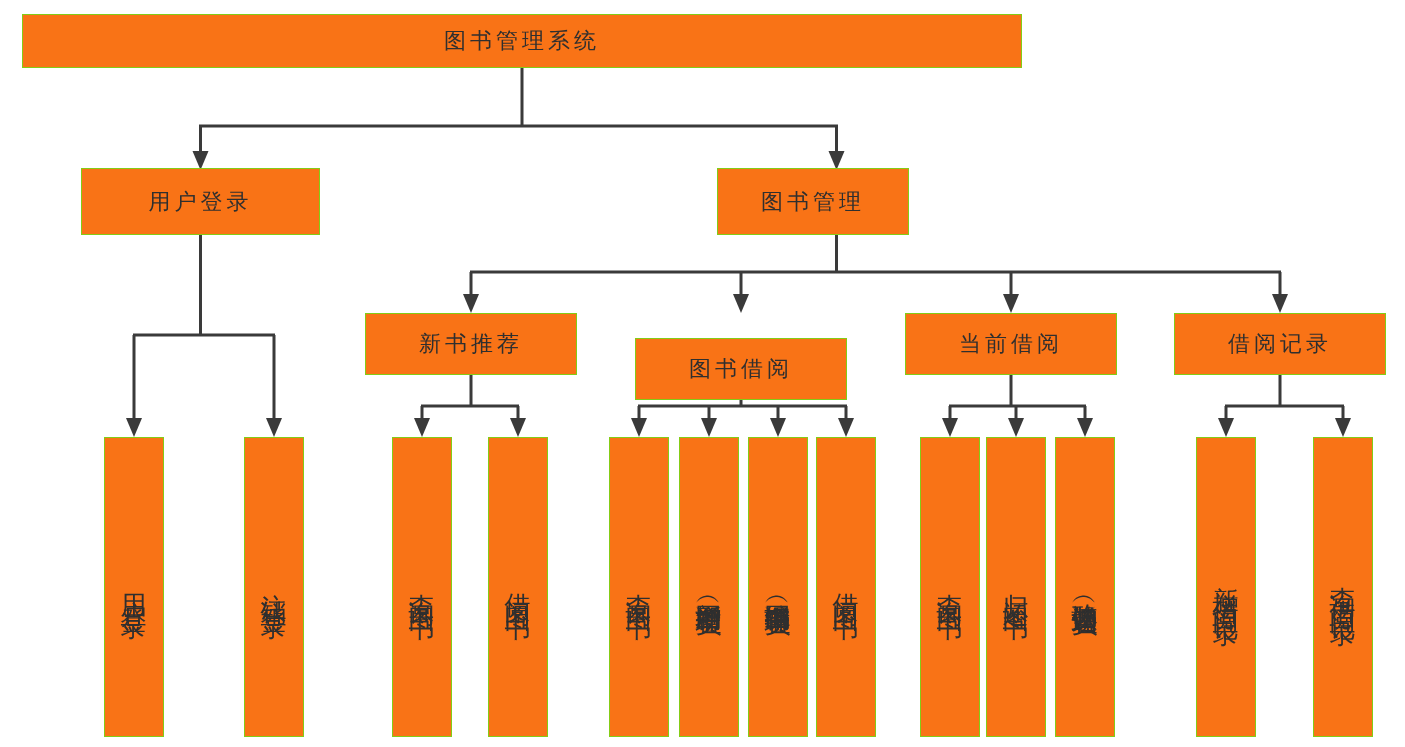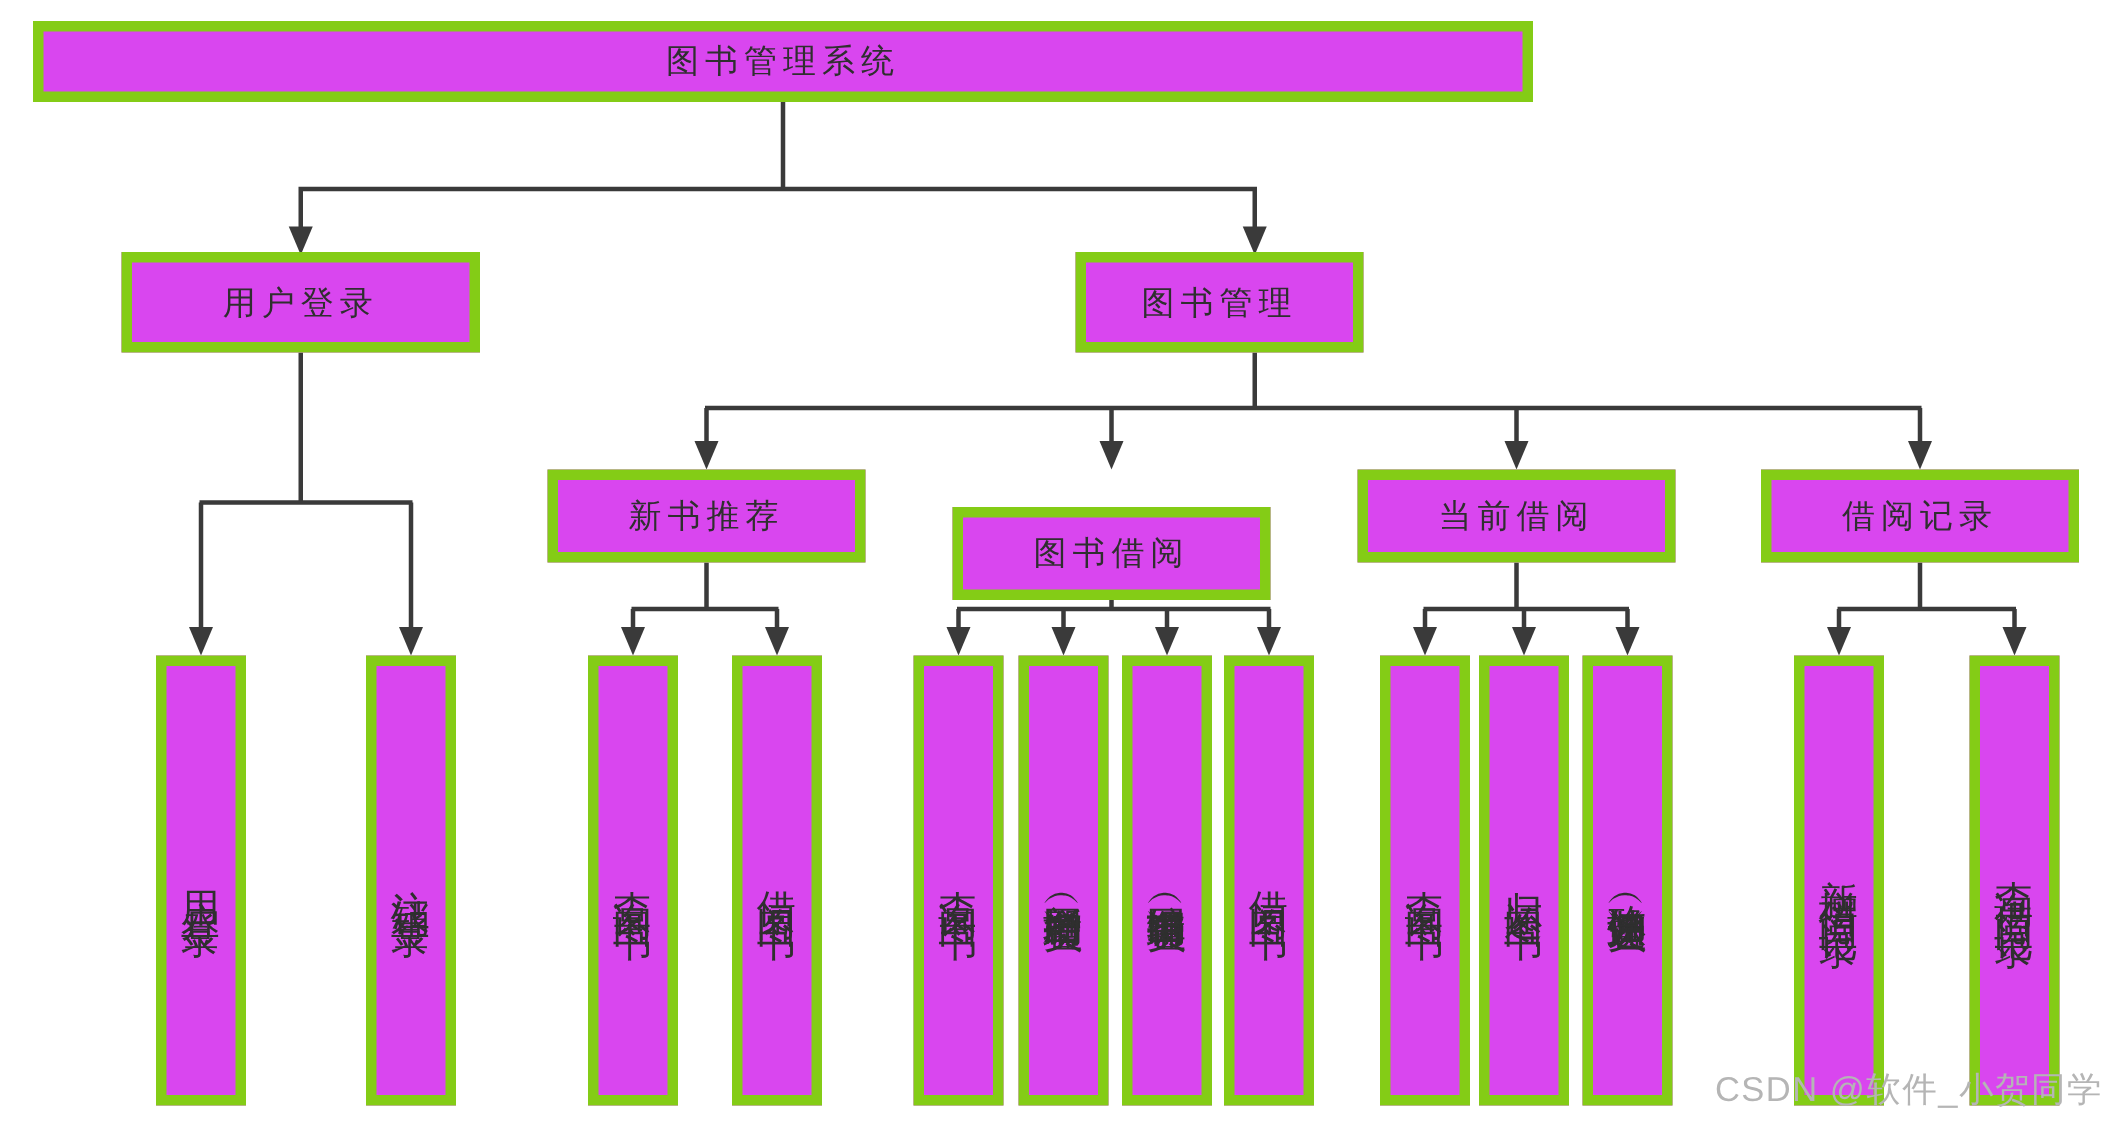--- a/index.html
+++ b/index.html
@@ -18,22 +18,22 @@
   }
   svg.wires {
     position: absolute;
     left: 0;
     top: 0;
     z-index: 1;
   }
   .node {
     position: absolute;
     box-sizing: border-box;
-    border: 7px solid #84cc16;
-    background: #d946ef;
+    border: 1px solid #84cc16;
+    background: #f97316;
     display: flex;
     align-items: center;
     justify-content: center;
     z-index: 2;
     color: #2f2f2f;
   }
   .node.h {
     font-size: 22px;
     letter-spacing: 4px;
     white-space: nowrap;
@@ -117,15 +117,14 @@
   <div class="node v long" style="left:748px; top:437px; width:60px; height:300px;">编辑图书（管理员）</div>
   <div class="node v" style="left:816px; top:437px; width:60px; height:300px;">借阅图书</div>
 
   <div class="node v" style="left:920px; top:437px; width:60px; height:300px;">查询图书</div>
   <div class="node v" style="left:986px; top:437px; width:60px; height:300px;">归还图书</div>
   <div class="node v long" style="left:1055px; top:437px; width:60px; height:300px;">确认归还（管理员）</div>
 
   <div class="node v" style="left:1196px; top:437px; width:60px; height:300px;">新增借阅记录</div>
   <div class="node v" style="left:1313px; top:437px; width:60px; height:300px;">查询借阅记录</div>
 
-  <div class="watermark">CSDN @软件_小贺同学</div>
 
 </div>
 
 </body></html>

